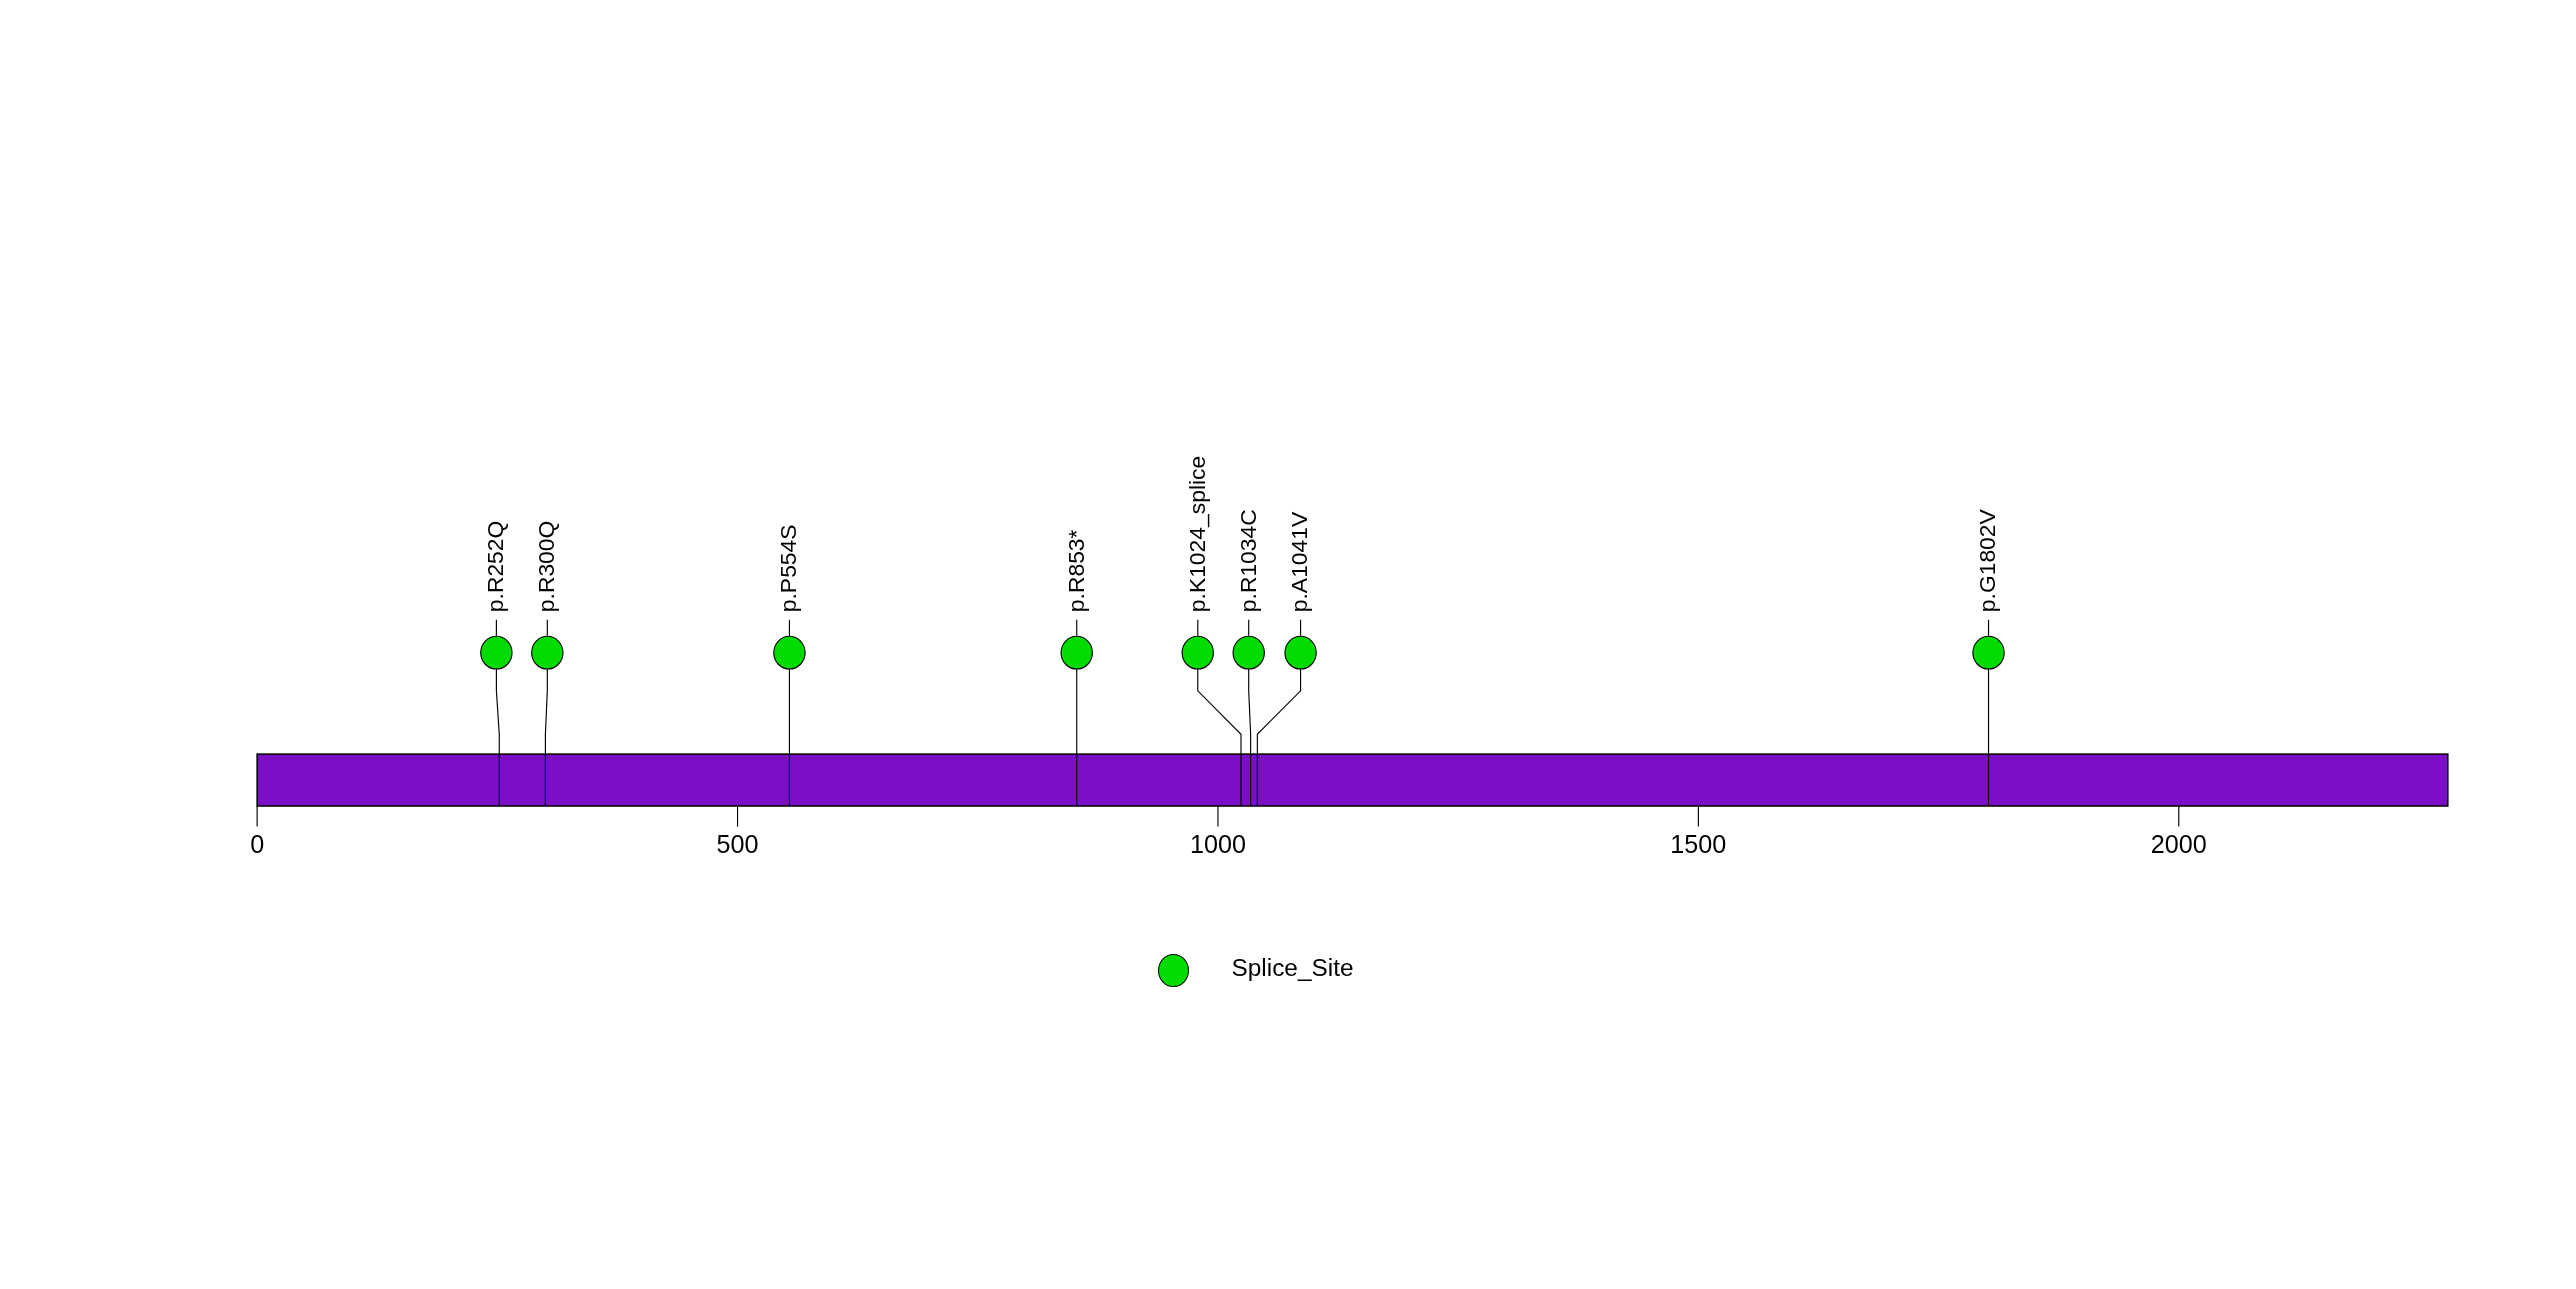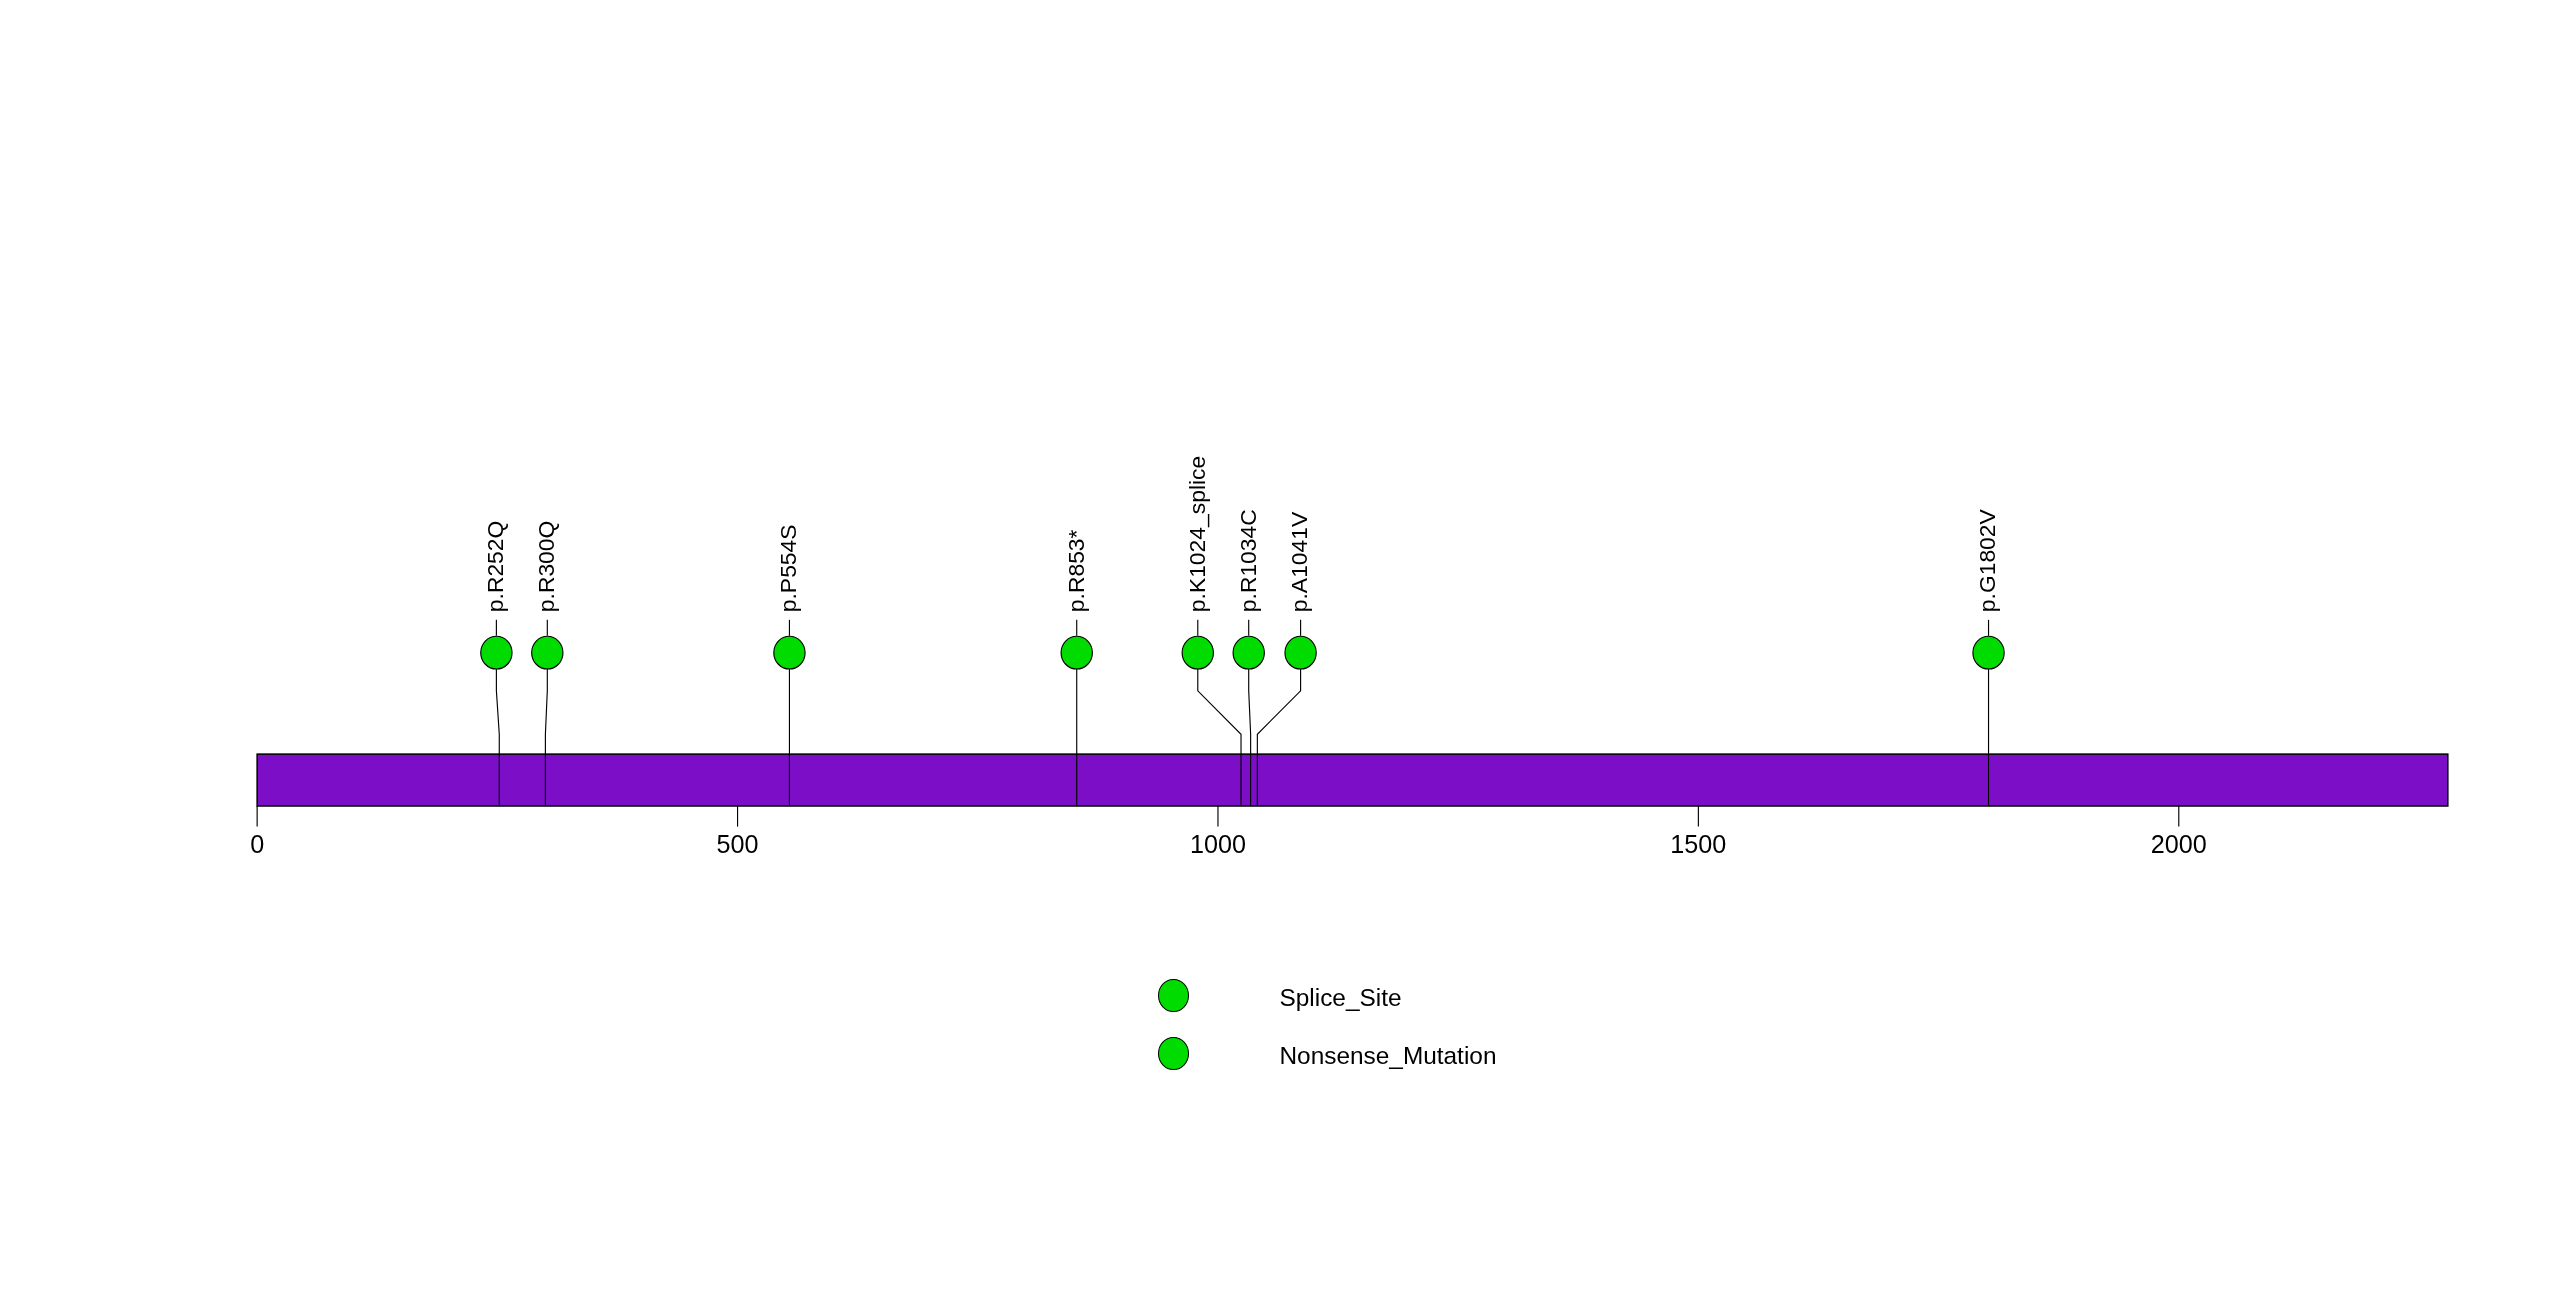--- a/index.html
+++ b/index.html
@@ -18,23 +18,22 @@
     left: 0; top: 0;
     font-family: "Liberation Sans", sans-serif;
   }
   #legend {
     position: absolute;
     left: 1158px;
     top: 954px;
   }
   .legend-row {
     display: flex;
-    align-items: flex-end;
+    align-items: flex-start;
     height: 58px;
-    gap: 48px;
   }
   .legend-swatch {
     width: 30.5px;
     height: 33px;
     border-radius: 50%;
     border: 1.5px solid #000;
     box-sizing: border-box;
     flex: 0 0 auto;
   }
   .legend-label {
@@ -93,20 +92,16 @@
       <text x="2225.815789473684" y="1118" font-size="33" text-anchor="middle" fill="#000" font-family="&quot;Liberation Sans&quot;, sans-serif">1500</text>
       <line x1="2855.421052631579" y1="1056" x2="2855.421052631579" y2="1083" stroke="#000000" stroke-width="1.5"></line>
       <text x="2855.421052631579" y="1118" font-size="33" text-anchor="middle" fill="#000" font-family="&quot;Liberation Sans&quot;, sans-serif">2000</text>
     </svg>
 
   <div id="legend">
     <div class="legend-row">
       <span class="legend-swatch" style="background: rgb(0, 220, 0);"></span>
       <span class="legend-label">Splice_Site</span>
     </div>
-    <div class="legend-row">
-      <span class="legend-swatch" style="background: rgb(0, 220, 0);"></span>
-      <span class="legend-label">Nonsense_Mutation</span>
-    </div>
   </div>
 
 </div>
 
 
 </body></html>

